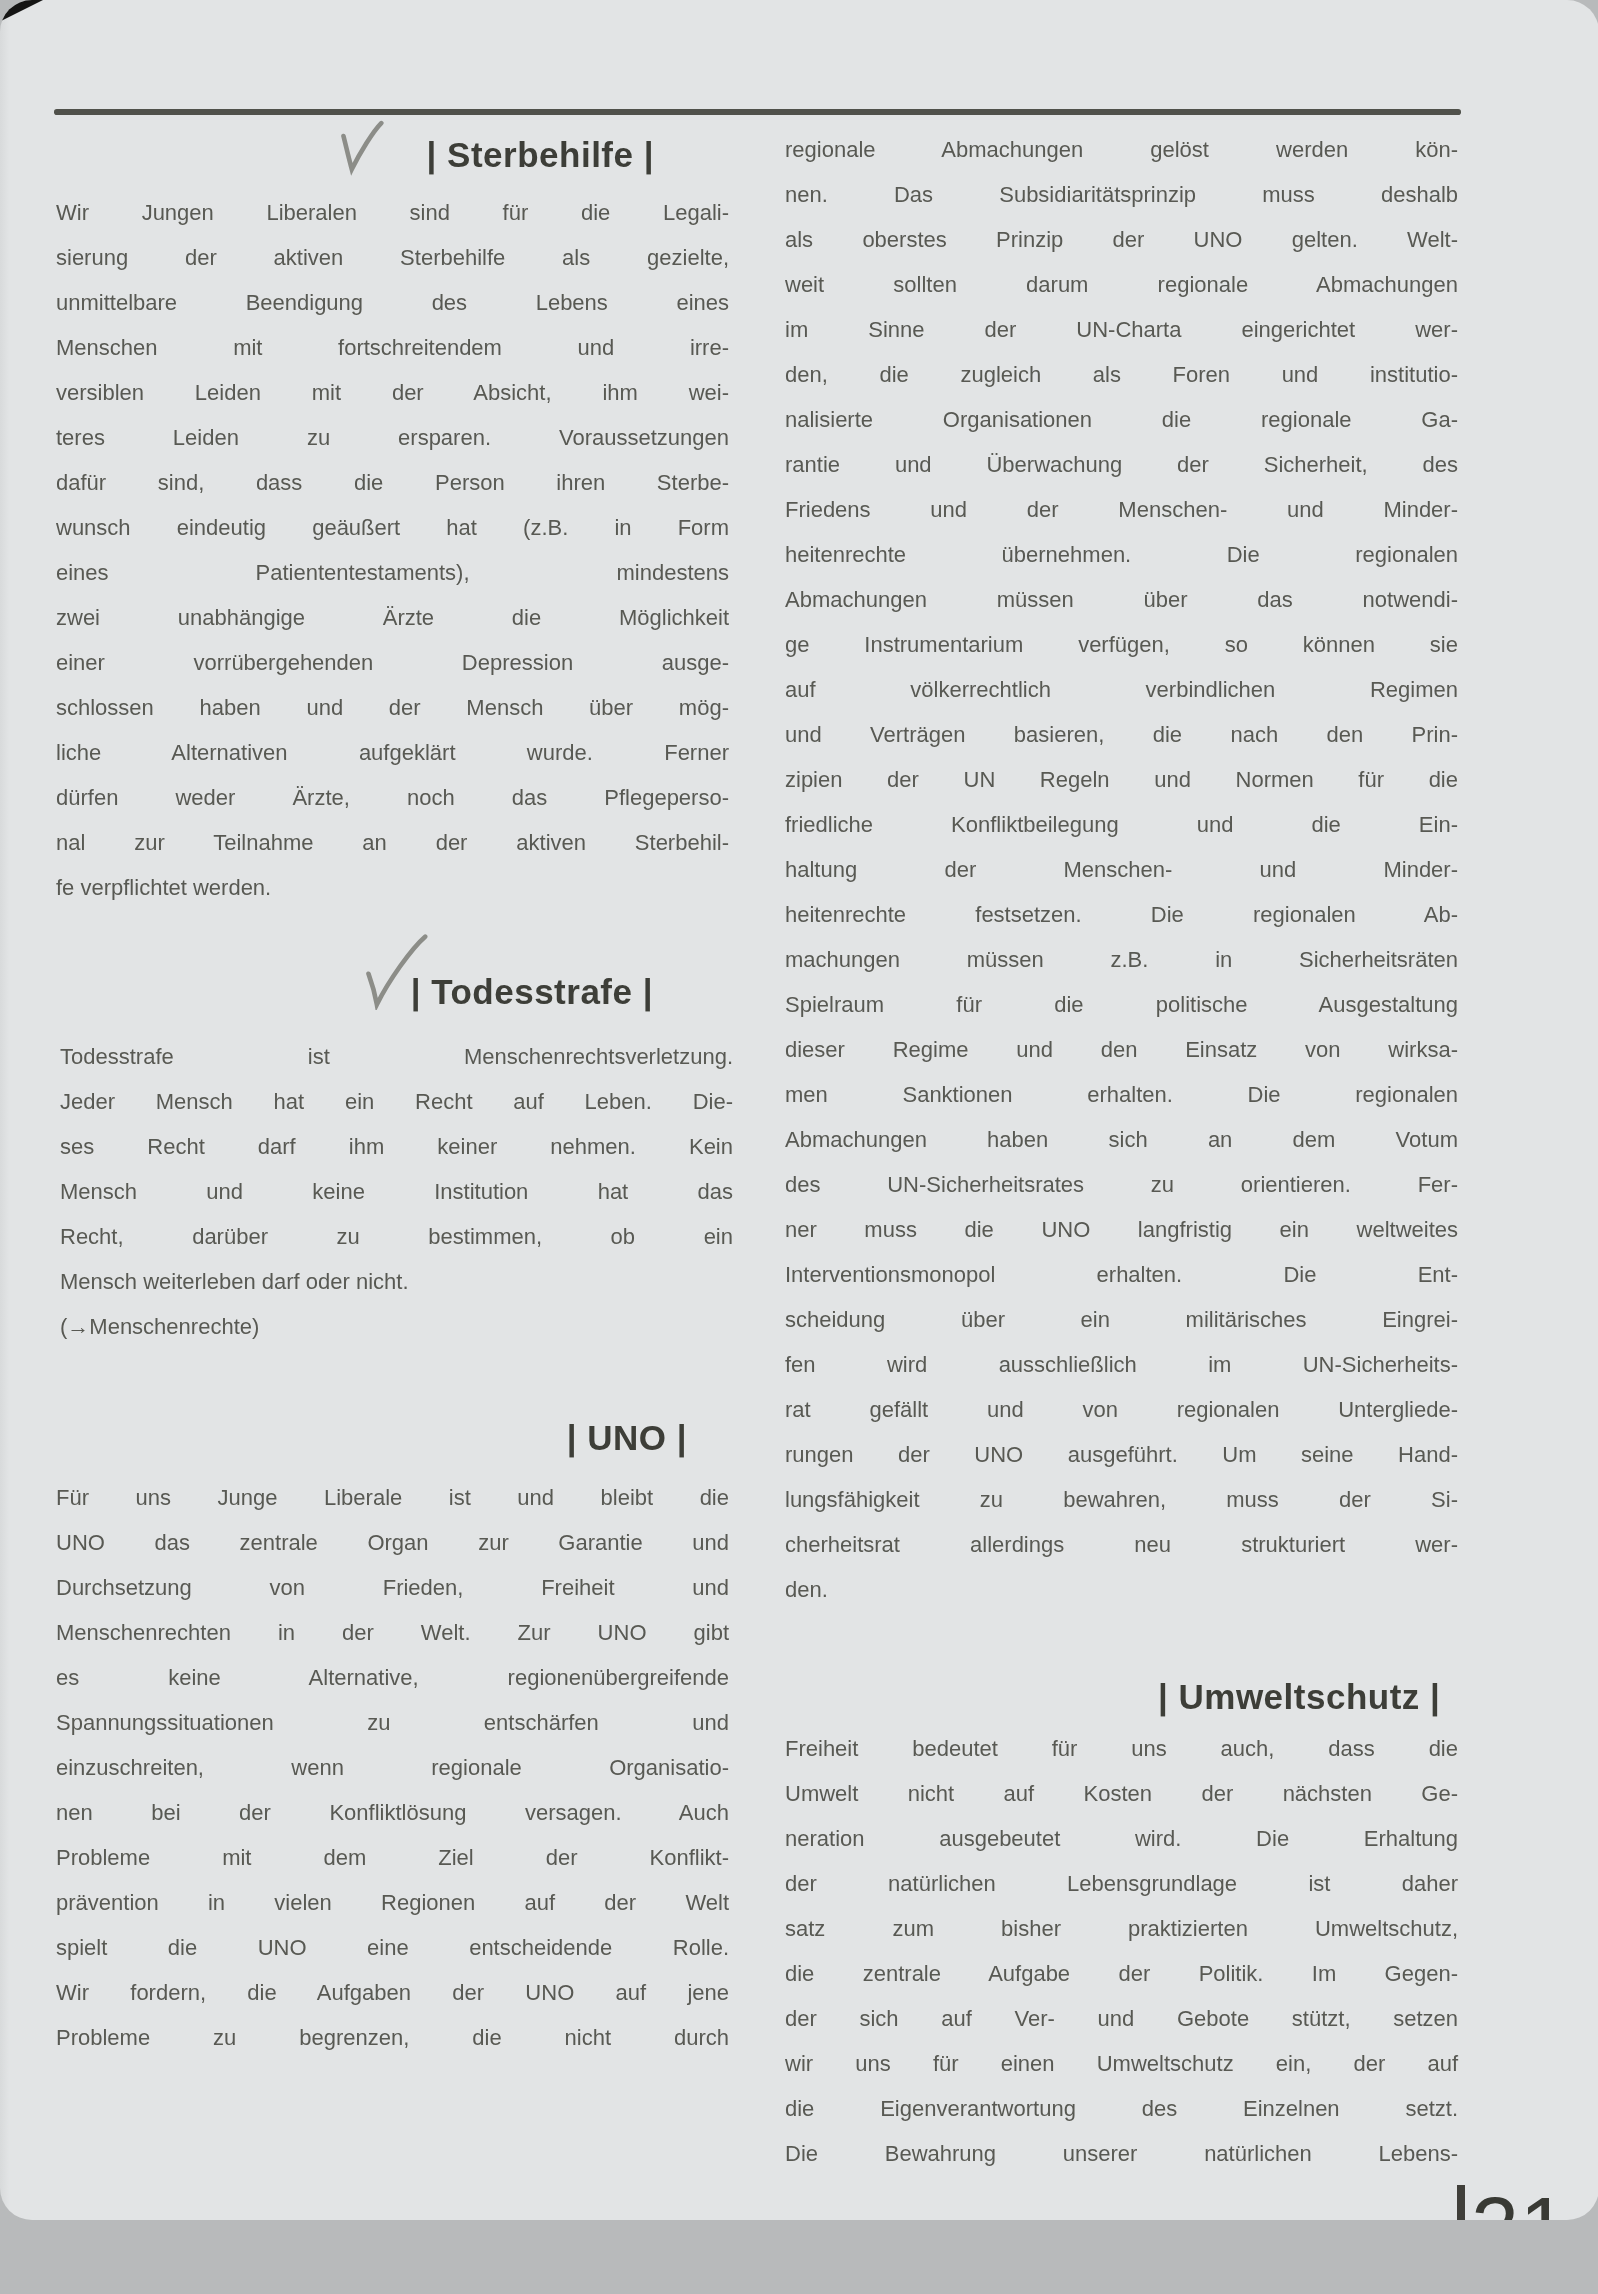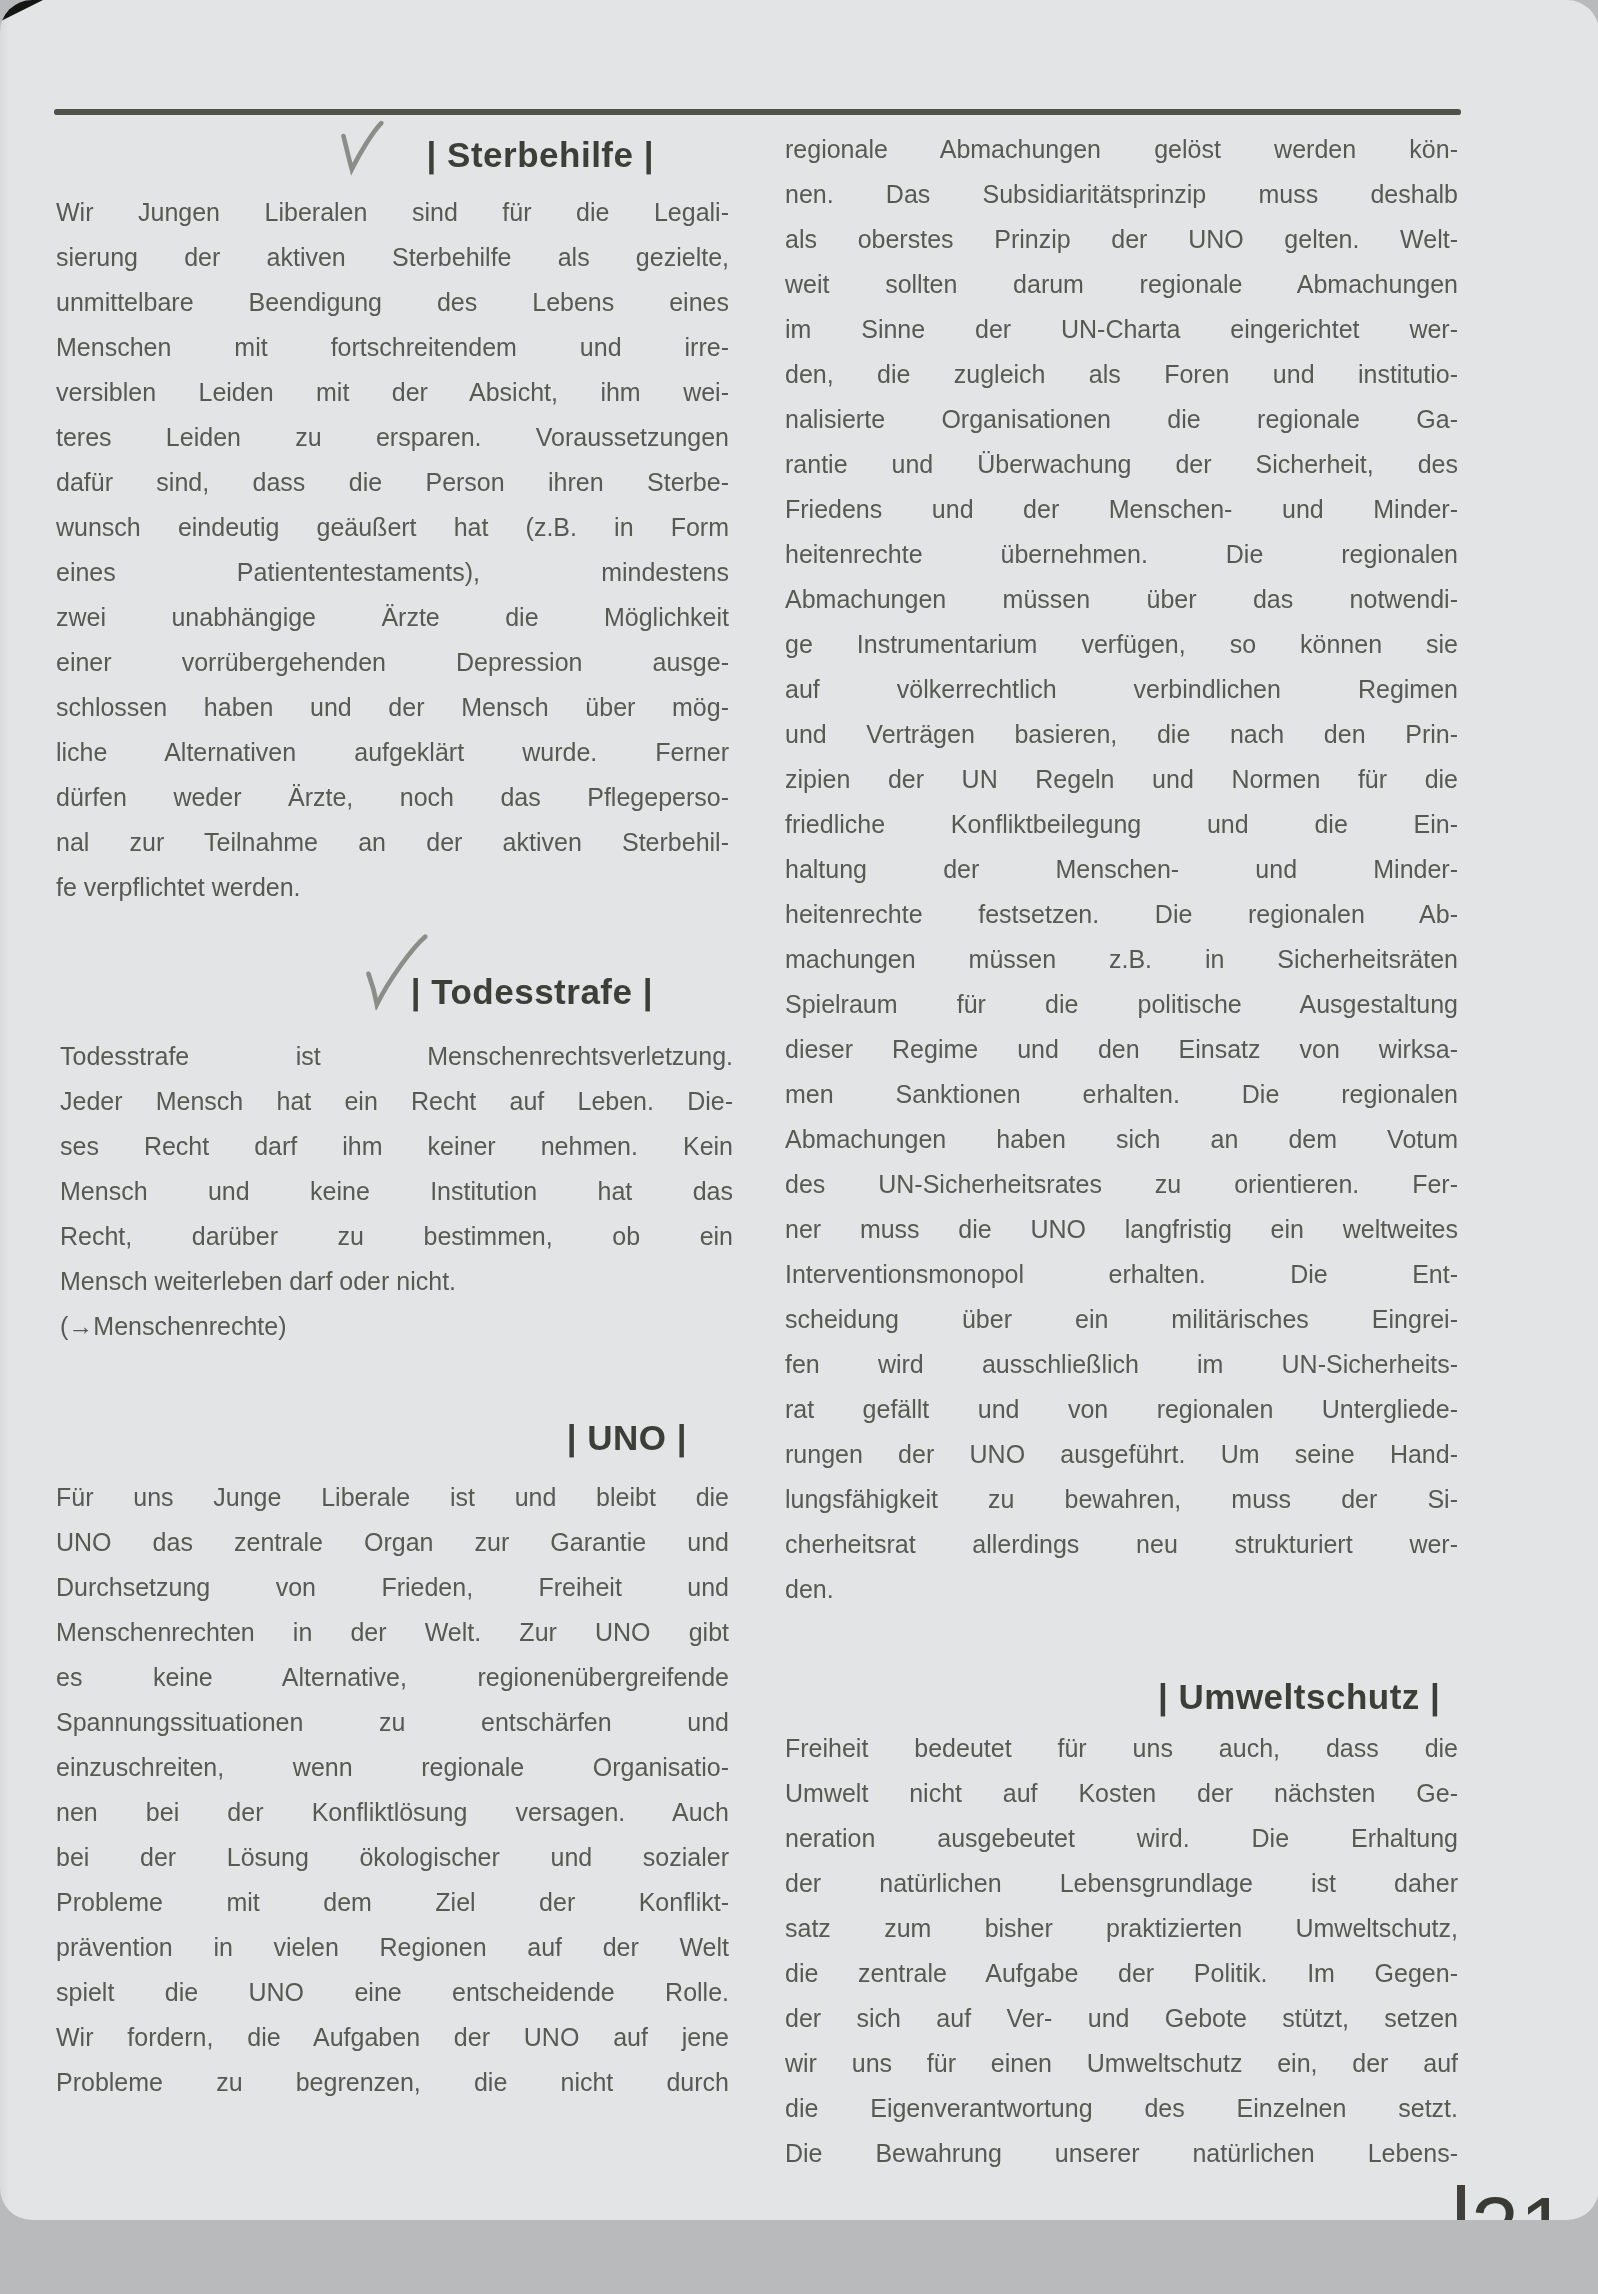--- a/index.html
+++ b/index.html
@@ -22,21 +22,21 @@
     background:#50514b;border-radius:2.8px;
   }
   .heading{
     position:absolute;width:673px;box-sizing:border-box;
     font-weight:bold;font-size:35px;line-height:50px;
     color:#3d3e38;text-align:right;letter-spacing:0.5px;
     white-space:nowrap;
   }
   .para{
     position:absolute;width:673px;
-    font-size:25px;line-height:45px;
+    font-size:22px;line-height:45px;
     color:#585953;
   }
   .tline{
     text-align:justify;
     text-align-last:justify;
     height:45px;
     overflow:visible;
   }
   .tline.flush{text-align-last:left;}
   .checkmark{position:absolute;pointer-events:none;}
@@ -98,21 +98,20 @@
   <div class="heading" style="left:56px;top:1413px;padding-right:42px;">| UNO |</div>
   <div class="para" style="left:56px;top:1475px;">
       <div class="tline">Für uns Junge Liberale ist und bleibt die</div>
       <div class="tline">UNO das zentrale Organ zur Garantie und</div>
       <div class="tline">Durchsetzung von Frieden, Freiheit und</div>
       <div class="tline">Menschenrechten in der Welt. Zur UNO gibt</div>
       <div class="tline">es keine Alternative, regionenübergreifende</div>
       <div class="tline">Spannungssituationen zu entschärfen und</div>
       <div class="tline">einzuschreiten, wenn regionale Organisatio-</div>
       <div class="tline">nen bei der Konfliktlösung versagen. Auch</div>
-      <div class="tline">bei der Lösung ökologischer und sozialer</div>
       <div class="tline">Probleme mit dem Ziel der Konflikt-</div>
       <div class="tline">prävention in vielen Regionen auf der Welt</div>
       <div class="tline">spielt die UNO eine entscheidende Rolle.</div>
       <div class="tline">Wir fordern, die Aufgaben der UNO auf jene</div>
       <div class="tline">Probleme zu begrenzen, die nicht durch</div>
     </div>
 
   <div class="para" style="left:785px;top:127px;">
       <div class="tline">regionale Abmachungen gelöst werden kön-</div>
       <div class="tline">nen. Das Subsidiaritätsprinzip muss deshalb</div>

